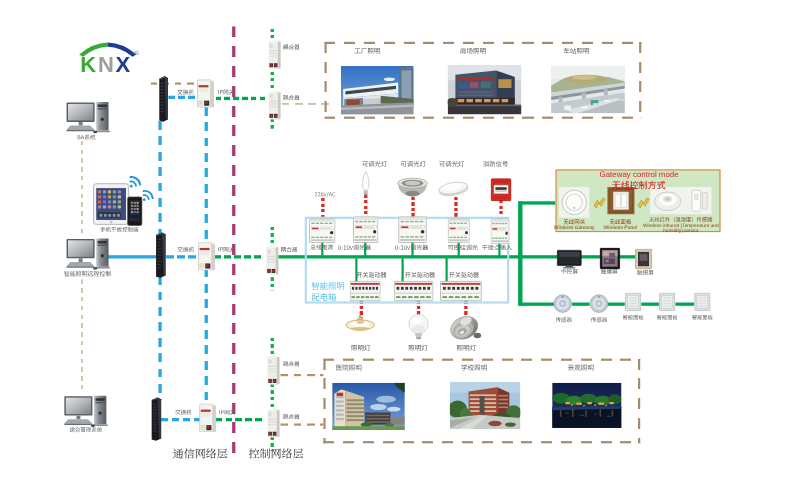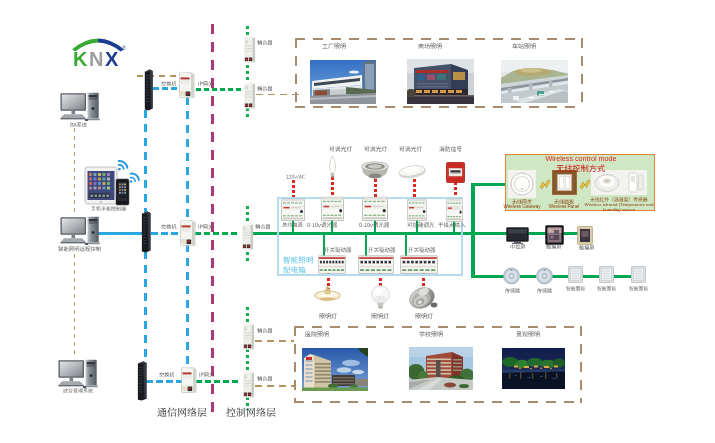--- a/index.html
+++ b/index.html
@@ -991,21 +991,21 @@
 <rect x="0.5" y="0.5" width="14" height="16" rx="0.8" fill="#dde1e4" stroke="#aab0b6" stroke-width="0.6"></rect>
 <rect x="2.5" y="2.5" width="10" height="12" fill="#eceef0" stroke="#c0c6cc" stroke-width="0.5"></rect>
 <g fill="#d6dce0">
           <rect x="4" y="4.5" width="7" height="1"></rect>
           <rect x="4" y="7" width="7" height="1"></rect>
           <rect x="4" y="9.5" width="7" height="1"></rect>
           <rect x="4" y="12" width="7" height="1"></rect>
         </g>
 </svg>
     </div>
-<div class="lt" style="left:461px;top:155.3px;width:240px;text-align:center;font-size:7.2px;color:#dd2222;font-weight:normal;line-height:8.2px">Wireless control mode</div>
+<div class="lt" style="left:461px;top:155.3px;width:240px;text-align:center;font-size:7.2px;color:#dd2222;font-weight:normal;line-height:8.2px">Gateway control mode</div>
     <div class="lt" style="left:402px;top:203.9px;width:240px;text-align:center;font-size:4.6px;color:#8a4010;font-weight:normal;line-height:5.6px">Wireless Gateway</div>
     <div class="lt" style="left:444px;top:203.9px;width:240px;text-align:center;font-size:4.6px;color:#8a4010;font-weight:normal;line-height:5.6px">Wireless Panel</div>
     <div class="lt" style="left:499px;top:202.1px;width:240px;text-align:center;font-size:4.4px;color:#8a4010;font-weight:normal;line-height:5.4px">Wireless infrared (Temperature and</div>
     <div class="lt" style="left:499px;top:206.6px;width:240px;text-align:center;font-size:4.4px;color:#8a4010;font-weight:normal;line-height:5.4px">humidity) sensor</div>
 <svg class="lb" style="left:69.5px;top:121.8px" width="17.0" height="6.2" viewBox="0 -900 3265 1200" fill="#5c5c5c">
       <use href="#g42" x="0"></use>
       <use href="#g41" x="657"></use>
       <use href="#g7cfb" x="1265"></use>
       <use href="#g7edf" x="2265"></use>
     </svg>

